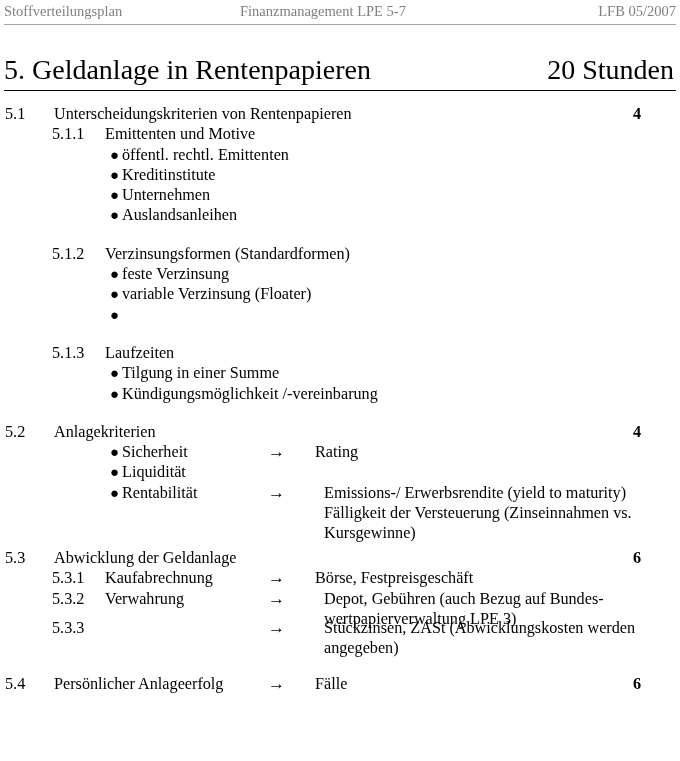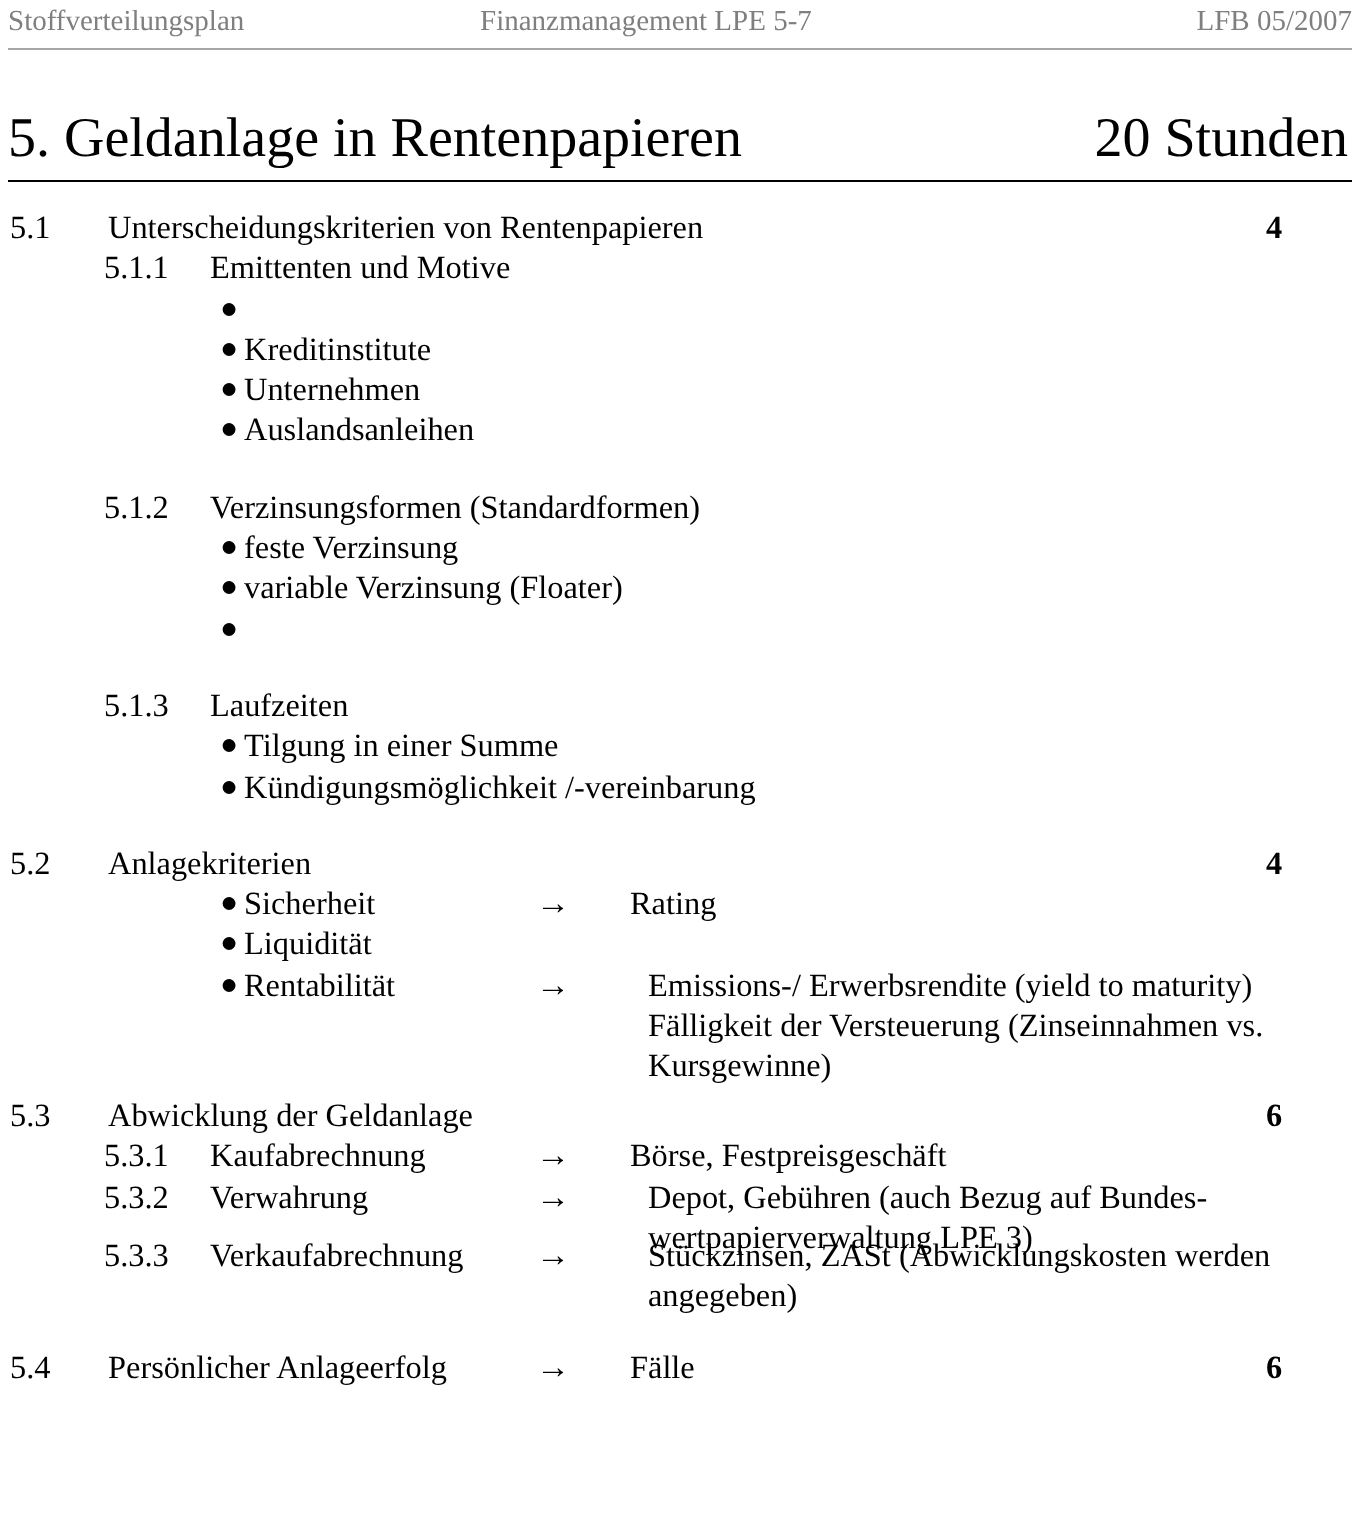--- a/index.html
+++ b/index.html
@@ -102,20 +102,21 @@
     <span class="lbl-l1">Unterscheidungskriterien von Rentenpapieren</span>
     <span class="hours">4</span>
   </div>
 
   <div class="row">
     <span class="num-l2">5.1.1</span>
     <span class="lbl-l2">Emittenten und Motive</span>
   </div>
   <div class="row">
     <span class="bullet">●</span>
+    <span class="bul-text">öffentl. rechtl. Emittenten</span>
   </div>
   <div class="row">
     <span class="bullet">●</span>
     <span class="bul-text">Kreditinstitute</span>
   </div>
   <div class="row">
     <span class="bullet">●</span>
     <span class="bul-text">Unternehmen</span>
   </div>
   <div class="row">
@@ -203,21 +204,20 @@
     <span class="lbl-l2">Verwahrung</span>
     <span class="arrow">→</span>
     <span class="rhs-block">
       <div>Depot, Gebühren (auch Bezug auf Bundes-</div>
       <div>wertpapierverwaltung LPE 3)</div>
     </span>
   </div>
   <div class="spacer-sm"></div>
   <div class="row">
     <span class="num-l2">5.3.3</span>
-    <span class="lbl-l2">Verkaufabrechnung</span>
     <span class="arrow">→</span>
     <span class="rhs-block">
       <div>Stückzinsen, ZASt (Abwicklungskosten werden</div>
       <div>angegeben)</div>
     </span>
   </div>
 
   <div class="spacer"></div>
   <div class="spacer"></div>
 

